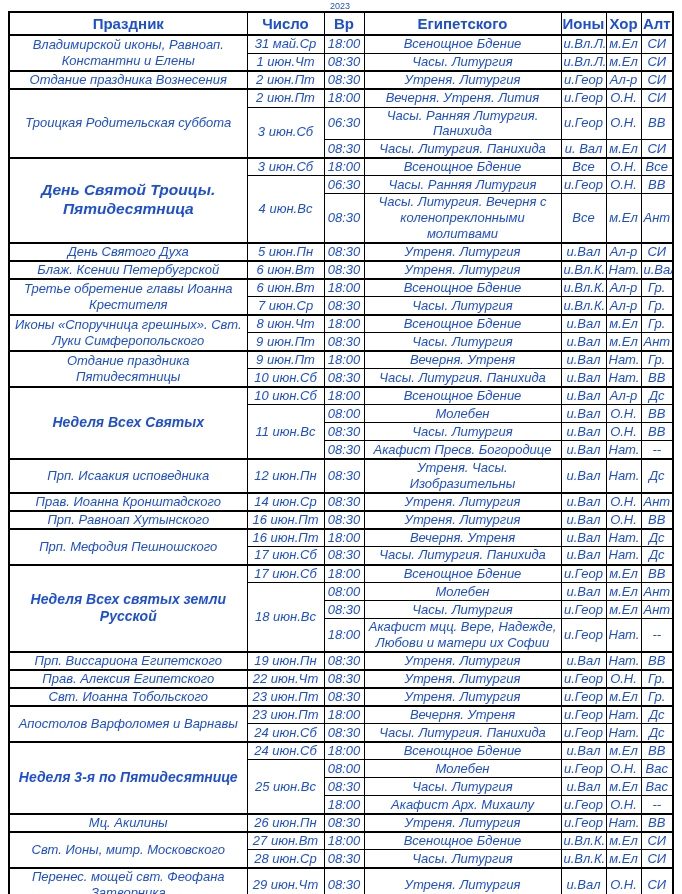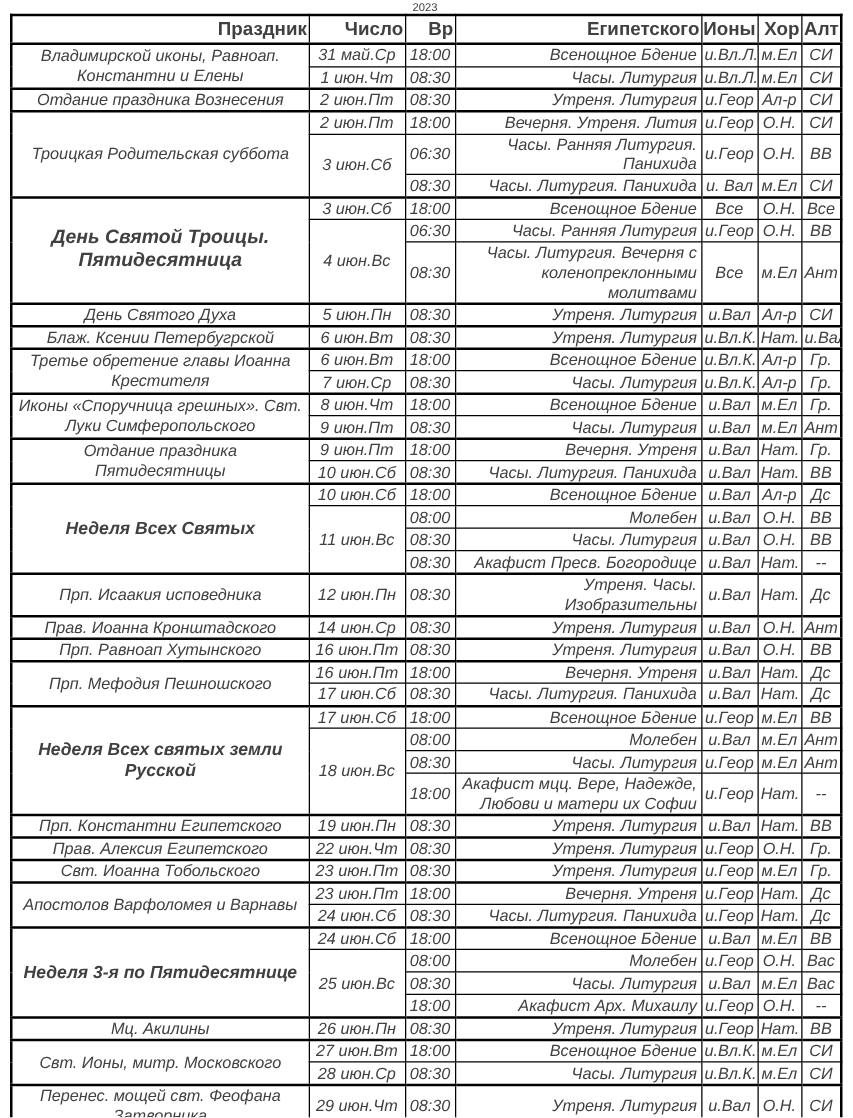--- a/index.html
+++ b/index.html
@@ -1,21 +1,21 @@
 <!DOCTYPE html>
 <html><head>
 <meta charset="utf-8">
 <style>
   * { box-sizing: border-box; }
   html, body { margin: 0; padding: 0; background: #ffffff; }
   .page {
     width: 682px; height: 894px;
     background: #fff;
     font-family: "Liberation Sans", sans-serif;
-    color: #404040;
+    color: #1d4ed8;
     overflow: hidden;
   }
   .year-label {
     width: 664px; margin-left: 8px;
     text-align: center;
     font-size: 9px;
     line-height: 10px;
     padding-top: 1px;
   }
   table.schedule {
@@ -31,35 +31,35 @@
   col.c-service { width: 197px; }
   col.c-priest  { width: 45px; }
   col.c-choir   { width: 35px; }
   col.c-altar   { width: 32px; }
   th {
     border: 1px solid #000;
     border-bottom: 2px solid #000;
     font-weight: bold;
     font-size: 15px;
     padding: 2px 1px;
-    text-align: right;
+    text-align: center;
     height: 22px;
   }
   td {
     border: 1px solid #000;
     font-style: italic;
     font-size: 13px;
     line-height: 1.22;
     padding: 0 2px;
     text-align: center;
     vertical-align: middle;
     height: 18px;
     overflow: hidden;
   }
-  td.service { text-align: right; padding: 0 3px; }
+  td.service { text-align: center; padding: 0 3px; }
   tr.group-start > td { border-top: 2px solid #000; }
   td.feast { padding: 0 3px; }
   td.feast.bold { font-weight: bold; font-size: 14px; }
   td.feast.bold.large { font-size: 15.5px; }
 </style>
 </head>
 <body>
 
 <div class="page">
   <div class="year-label">2023</div>
@@ -328,21 +328,21 @@
           <td class="altar">Ант</td>
         </tr>
         <tr>
           <td class="time">18:00</td>
           <td class="service">Акафист мцц. Вере, Надежде, Любови и матери их Софии</td>
           <td class="priest">и.Геор</td>
           <td class="choir">Нат.</td>
           <td class="altar">--</td>
         </tr>
         <tr class="group-start">
-          <td class="feast" rowspan="1">Прп. Константни Египетского</td>
+          <td class="feast" rowspan="1">Прп. Виссариона Египетского</td>
           <td class="date" rowspan="1">19 июн.Пн</td>
           <td class="time">08:30</td>
           <td class="service">Утреня. Литургия</td>
           <td class="priest">и.Вал</td>
           <td class="choir">Нат.</td>
           <td class="altar">ВВ</td>
         </tr>
         <tr class="group-start">
           <td class="feast" rowspan="1">Прав. Алексия Египетского</td>
           <td class="date" rowspan="1">22 июн.Чт</td>

